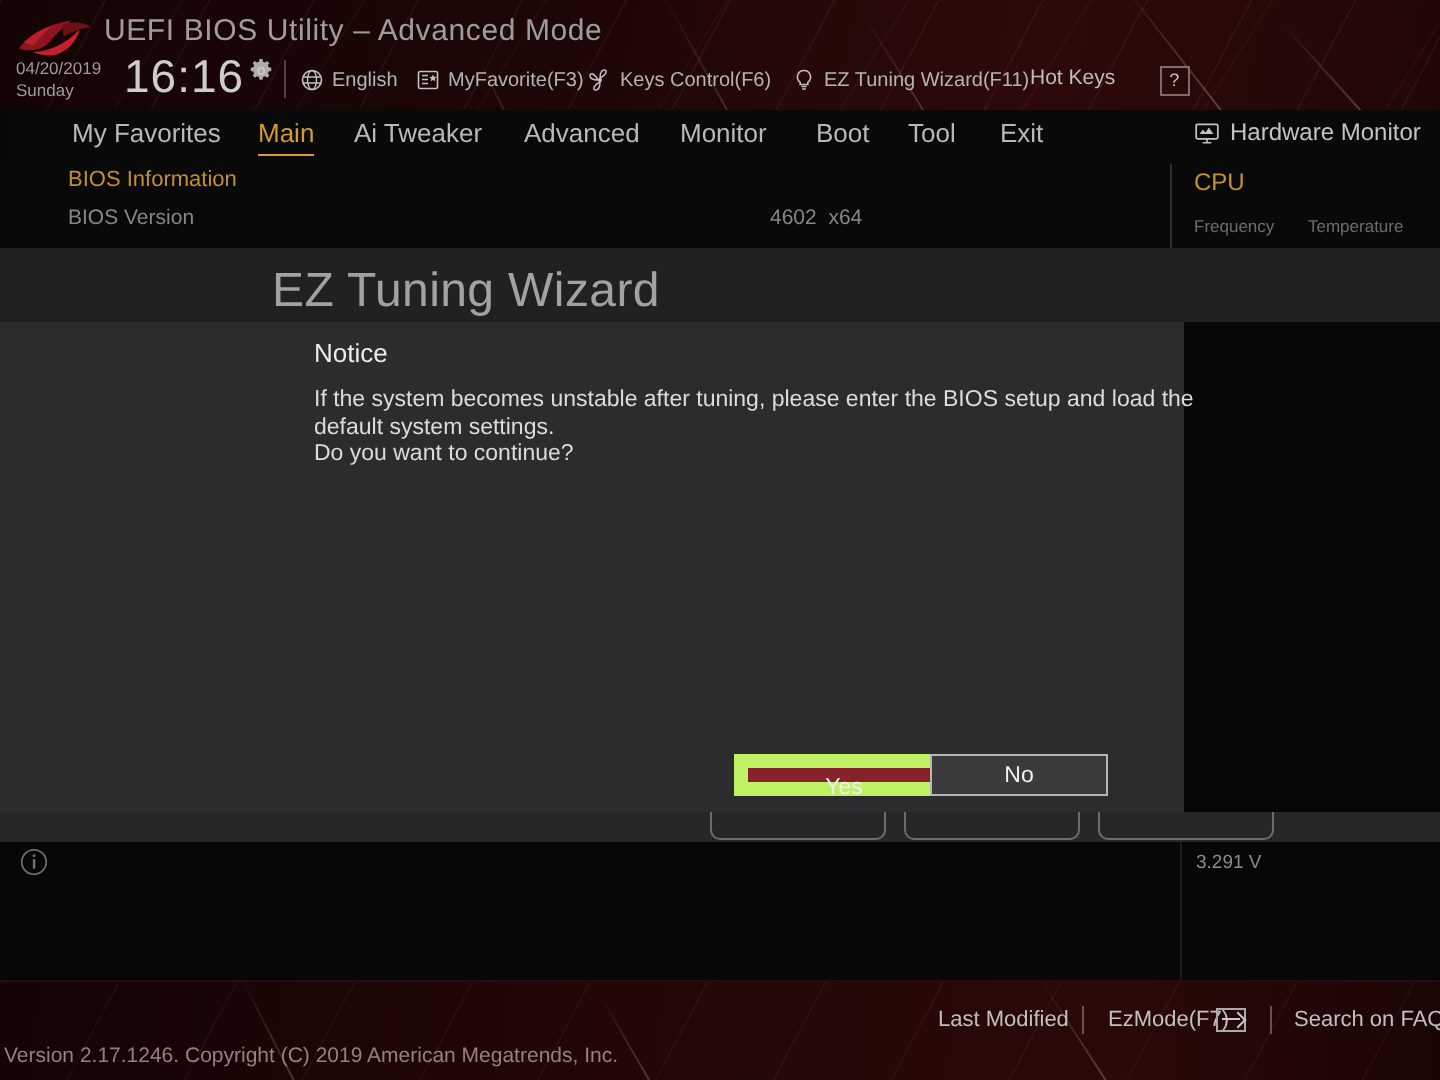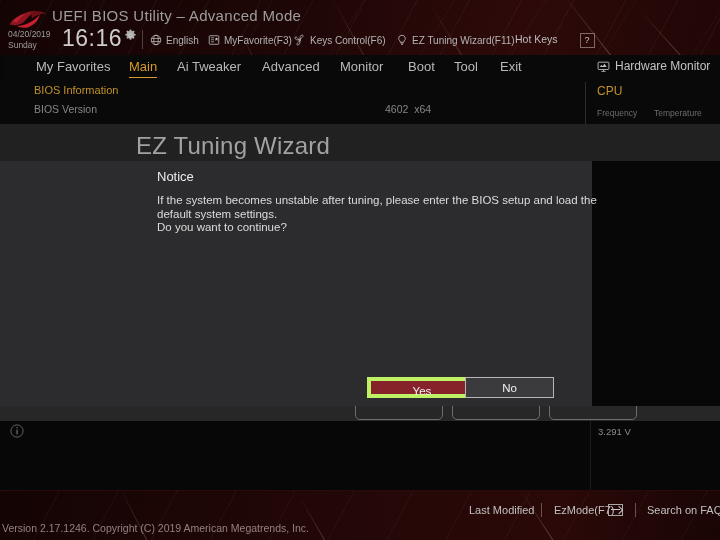--- a/index.html
+++ b/index.html
@@ -52,21 +52,21 @@
   
   #dlg{position:absolute;left:0;top:124px;width:720px;height:282px;}
   #dlghead{position:absolute;left:0;top:0;width:720px;height:37px;background:#212122;}
   #dlgtitle{position:absolute;left:136px;top:8px;font-size:24px;color:#a2a2a2;letter-spacing:.2px;}
   #dlgbody{position:absolute;left:0;top:37px;width:592px;height:245px;background:#2c2c2e;}
   #notice{position:absolute;left:157px;top:8px;font-size:13px;color:#ececec;}
   #msg{position:absolute;left:157px;top:33px;width:430px;font-size:11.5px;color:#dcdcdc;line-height:13.5px;}
   #msg div{white-space:nowrap;}
   .dbtn{position:absolute;top:253px;height:21px;line-height:21px;text-align:center;
         font-size:11.5px;color:#f2f2f2;box-sizing:border-box;}
-  #btnyes{left:367px;width:110px;background:#85222a;border:4px solid #bef264;}
+  #btnyes{left:367px;width:110px;background:#85222a;border:7px solid #bef264;}
   #btnno{left:465px;width:89px;background:#3b3b3d;border:1px solid #b6b6b6;}
   #cursor{position:absolute;left:428px;top:376px;width:19px;height:23px;}
 
   
   #strip{position:absolute;left:0;top:406px;width:720px;height:15px;background:#272728;overflow:hidden;}
   .ghostbtn{position:absolute;top:-16px;height:30px;border:1px solid #6d6d6d;border-radius:5px;box-sizing:border-box;}
 
   
   #lower{position:absolute;left:0;top:421px;width:720px;height:69px;background:#070707;}
   #infoicon{position:absolute;left:10px;top:3px;width:14px;height:14px;}

